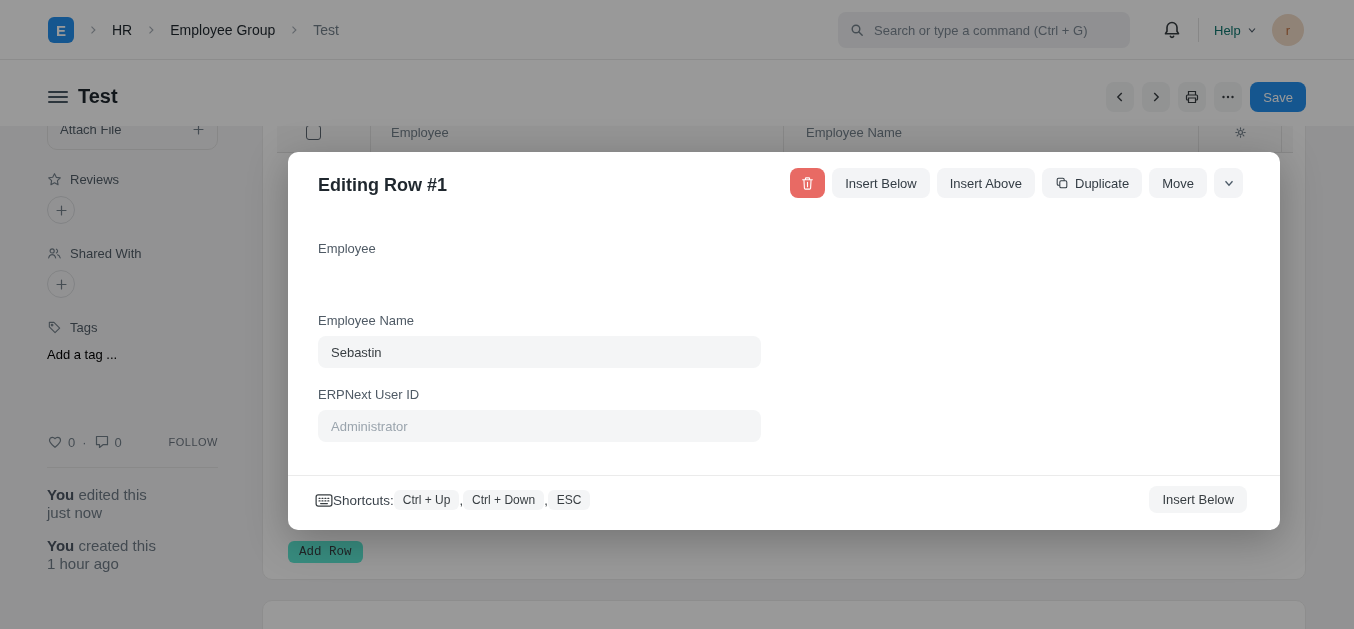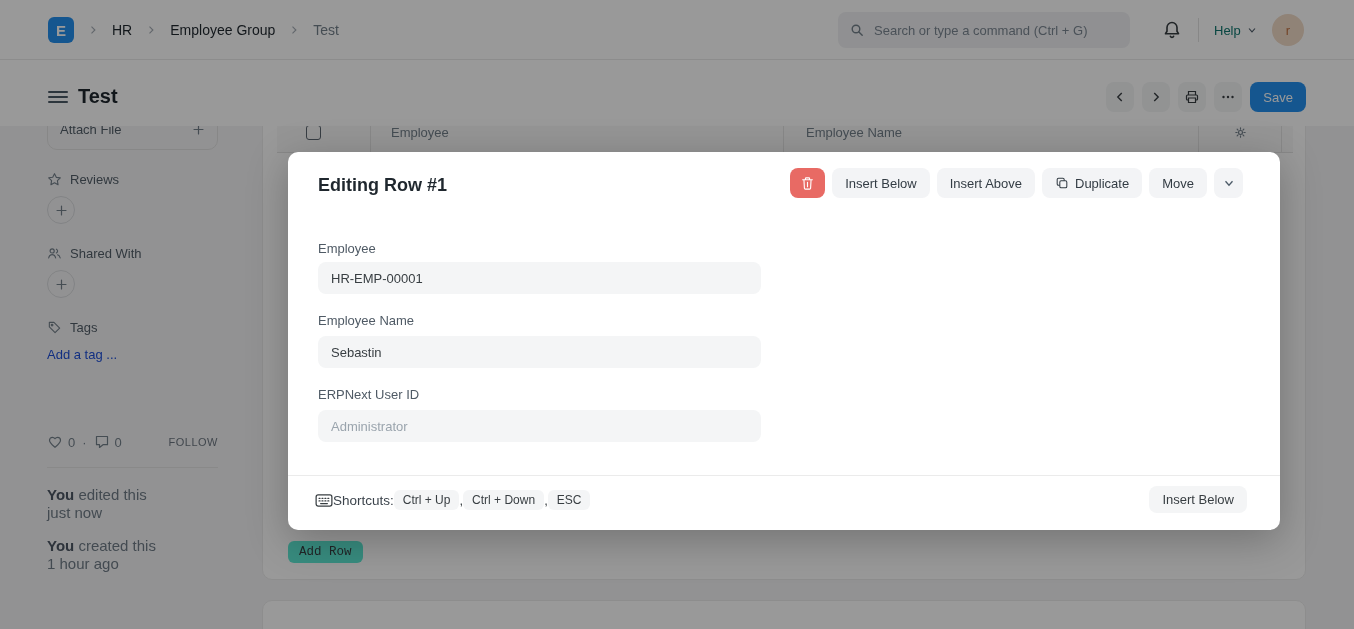--- a/index.html
+++ b/index.html
@@ -33,21 +33,21 @@
   .icon-btn { width:28px; height:30px; border:none; border-radius:8px; background:#f4f5f6; color:#383e42; display:flex; align-items:center; justify-content:center; cursor:pointer; }
   .save-btn { height:30px; padding:0 13px; border:none; border-radius:8px; background:#2490ef; color:#fff; font-size:13px; font-family:inherit; cursor:pointer; }
 
   
   .sidebar { position:absolute; left:47px; top:108px; width:171px; z-index:1; }
   .attach-box { position:absolute; top:0; left:0; width:171px; height:42px; border:1px solid #e2e2e2; border-radius:10px; display:flex; align-items:center; justify-content:space-between; padding:0 12px; cursor:pointer; background:#fff0; }
   .attach-label { font-size:13px; color:#525e68; }
   .sb-row { position:absolute; left:0; display:flex; align-items:flex-end; gap:8px; color:#74808b; }
   .sb-label { font-size:13px; color:#525e68; }
   .plus-circle { position:absolute; left:0; width:28px; height:28px; border-radius:50%; border:1px solid #d9dbdd; background:none; color:#74808b; display:flex; align-items:center; justify-content:center; cursor:pointer; }
-  .add-tag { position:absolute; left:0; font-size:13px; color:#1d4ed8; cursor:pointer; }
+  .add-tag { position:absolute; left:0; font-size:13px; color:#000000; cursor:pointer; }
   .likes-row { position:absolute; left:0; top:326px; width:171px; display:flex; align-items:center; color:#74808b; font-size:13px; }
   .likes-row .cnt { margin-left:5px; }
   .likes-row .dot { margin:0 7px; }
   .follow { margin-left:auto; font-size:11px; letter-spacing:.5px; color:#6c7680; background:none; border:none; font-family:inherit; cursor:pointer; }
   .sb-divider { position:absolute; left:0; top:359px; width:171px; height:1px; background:#e4e4e4; }
   .activity { position:absolute; left:0; font-size:15px; line-height:18px; color:#707c87; }
   .activity b { color:#4c5663; font-weight:bold; }
 
   
   .main-card { position:absolute; left:262px; top:100px; width:1044px; height:480px; background:#fff; border:1px solid #ececec; border-radius:10px; z-index:1; }
@@ -317,21 +317,20 @@
       <button class="tb-btn tb-chev">
         <span>
             <svg width="14" height="14" viewBox="0 0 16 16" fill="none" stroke="#4c5a67" stroke-width="1.5">
               <polyline points="4,6 8,10.5 12,6"></polyline>
             </svg>
           </span>
       </button>
     </div>
 
     <label class="field-label" style="top:89px;">Employee</label>
-    <input class="field-input" style="top: 110px;" value="HR-EMP-00001">
 
     <label class="field-label" style="top:161px;">Employee Name</label>
     <input class="field-input" style="top: 184px;" value="Sebastin">
 
     <label class="field-label" style="top:235px;">ERPNext User ID</label>
     <input class="field-input" style="top: 258px;" placeholder="Administrator">
 
     <div class="modal-footer-divider"></div>
 
     <div class="footer-left">

